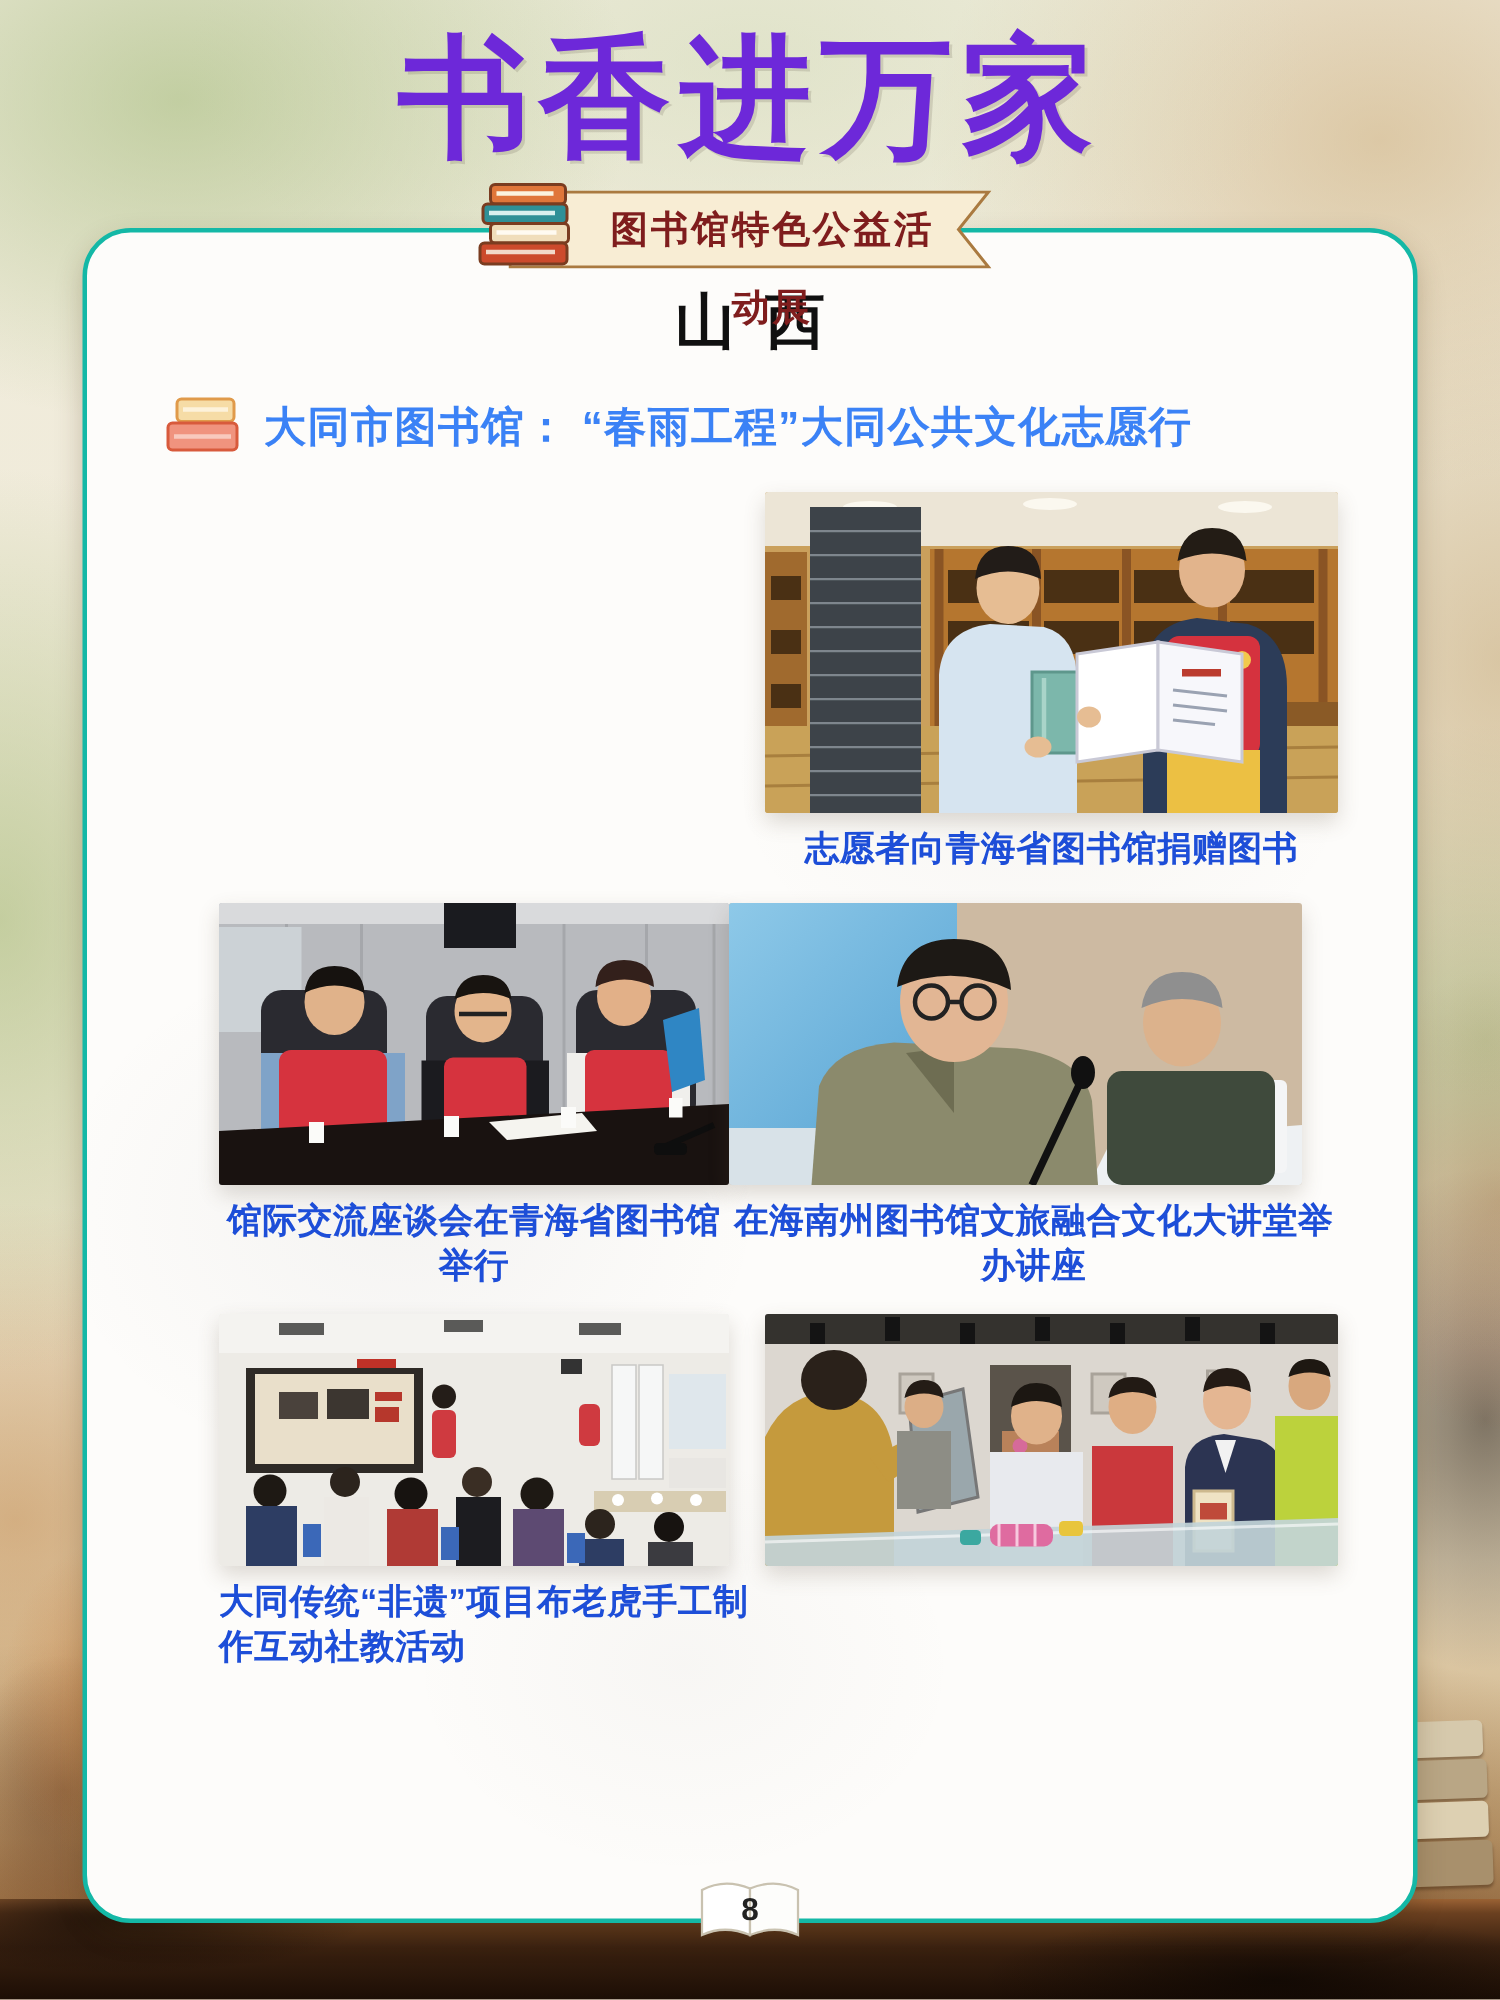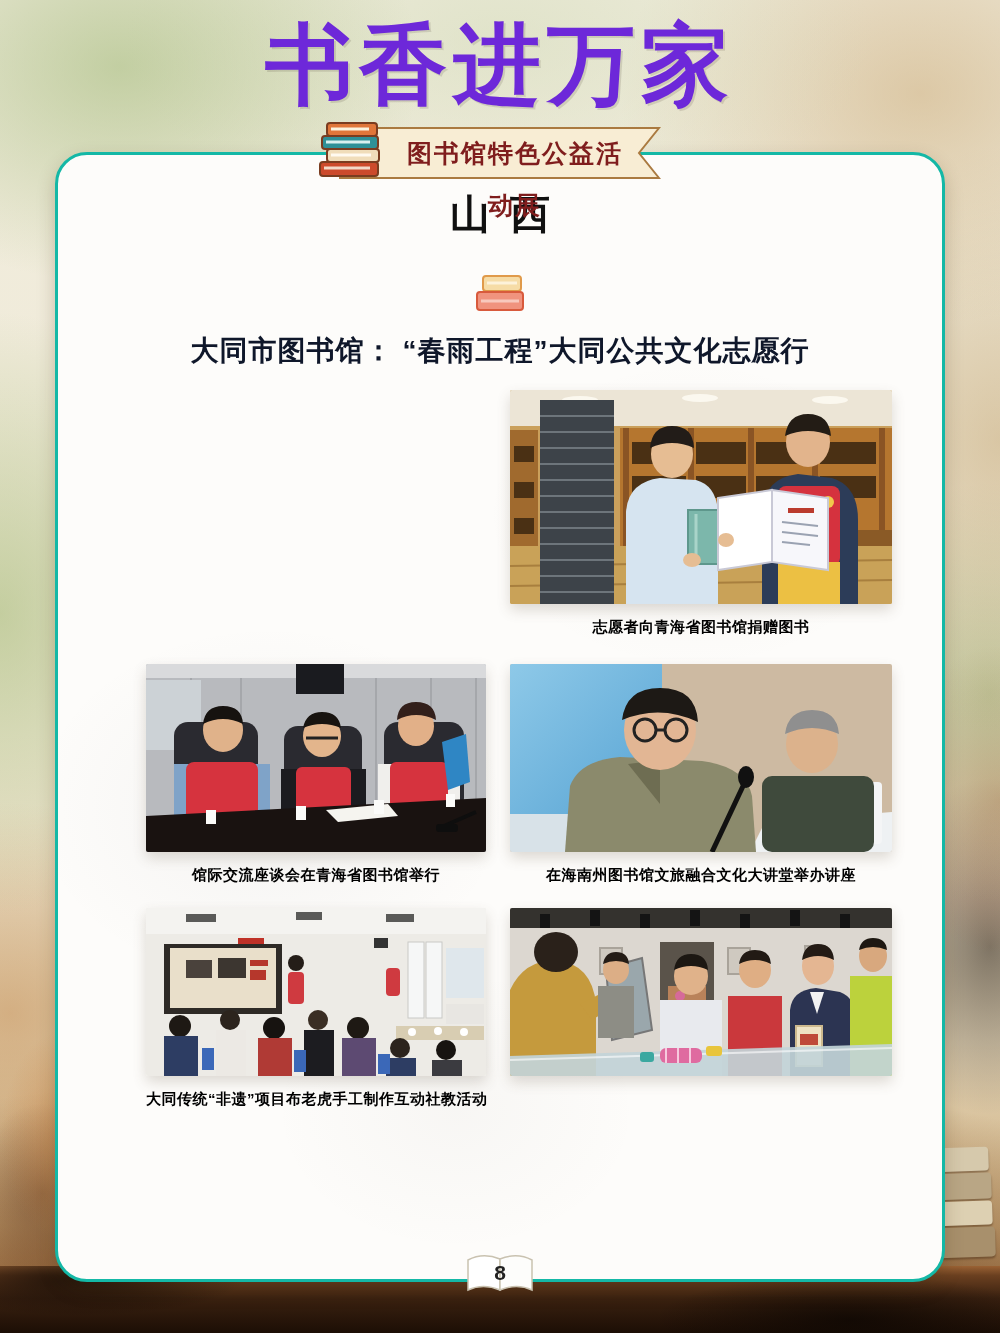--- a/index.html
+++ b/index.html
@@ -74,34 +74,34 @@
       radial-gradient(260px 200px at 45% 85%, rgba(110,105,95,.04), transparent 70%);
   }
   .panel-inner{position:relative;z-index:1;padding:0 50px;}
 
   .section-title{
     margin-top:32px;text-align:center;
     font-family:"DejaVu Serif",serif;font-weight:bold;font-size:40px;color:#101010;
     letter-spacing:20px;padding-left:20px;
   }
   .article-heading{
-    margin-top:30px;display:flex;align-items:center;gap:14px;
-    color:#0f172a;font-size:28px;font-weight:bold;letter-spacing:1px;flex-direction:column;
+    margin-top:20px;display:flex;align-items:center;gap:14px;
+    color:#3b82f6;font-size:28px;font-weight:bold;letter-spacing:1px;
   }
   .article-heading .hicon{flex:0 0 auto;}
   .article-body{
     margin-top:18px;font-size:26px;line-height:42px;color:#141414;
     text-align:justify;font-weight:bold;letter-spacing:.5px;
   }
   .article-body p{margin:0;text-indent:2em;}
   .figure-main{float:right;width:382px;margin:2px 0 4px 16px;}
   figure{margin:0;}
   .photo{display:block;border-radius:2px;box-shadow:0 6px 14px rgba(90,75,55,.20);}
   figcaption{
-    margin-top:8px;font-size:15px;line-height:30px;color:#000000;font-weight:bold;
+    margin-top:8px;font-size:23px;line-height:30px;color:#1d4ed8;font-weight:bold;
     text-align:center;letter-spacing:.5px;
   }
   figcaption.left{text-align:left;}
   .photo-grid{clear:both;padding-top:18px;}
   .photo-row{display:flex;justify-content:space-between;padding-left:38px;margin-top:18px;}
   .photo-row:first-child{margin-top:0;}
 
   
   .page-badge{position:absolute;left:50%;top:1250px;transform:translateX(-50%);z-index:4;width:76px;height:44px;}
   .page-badge svg{display:block;}

